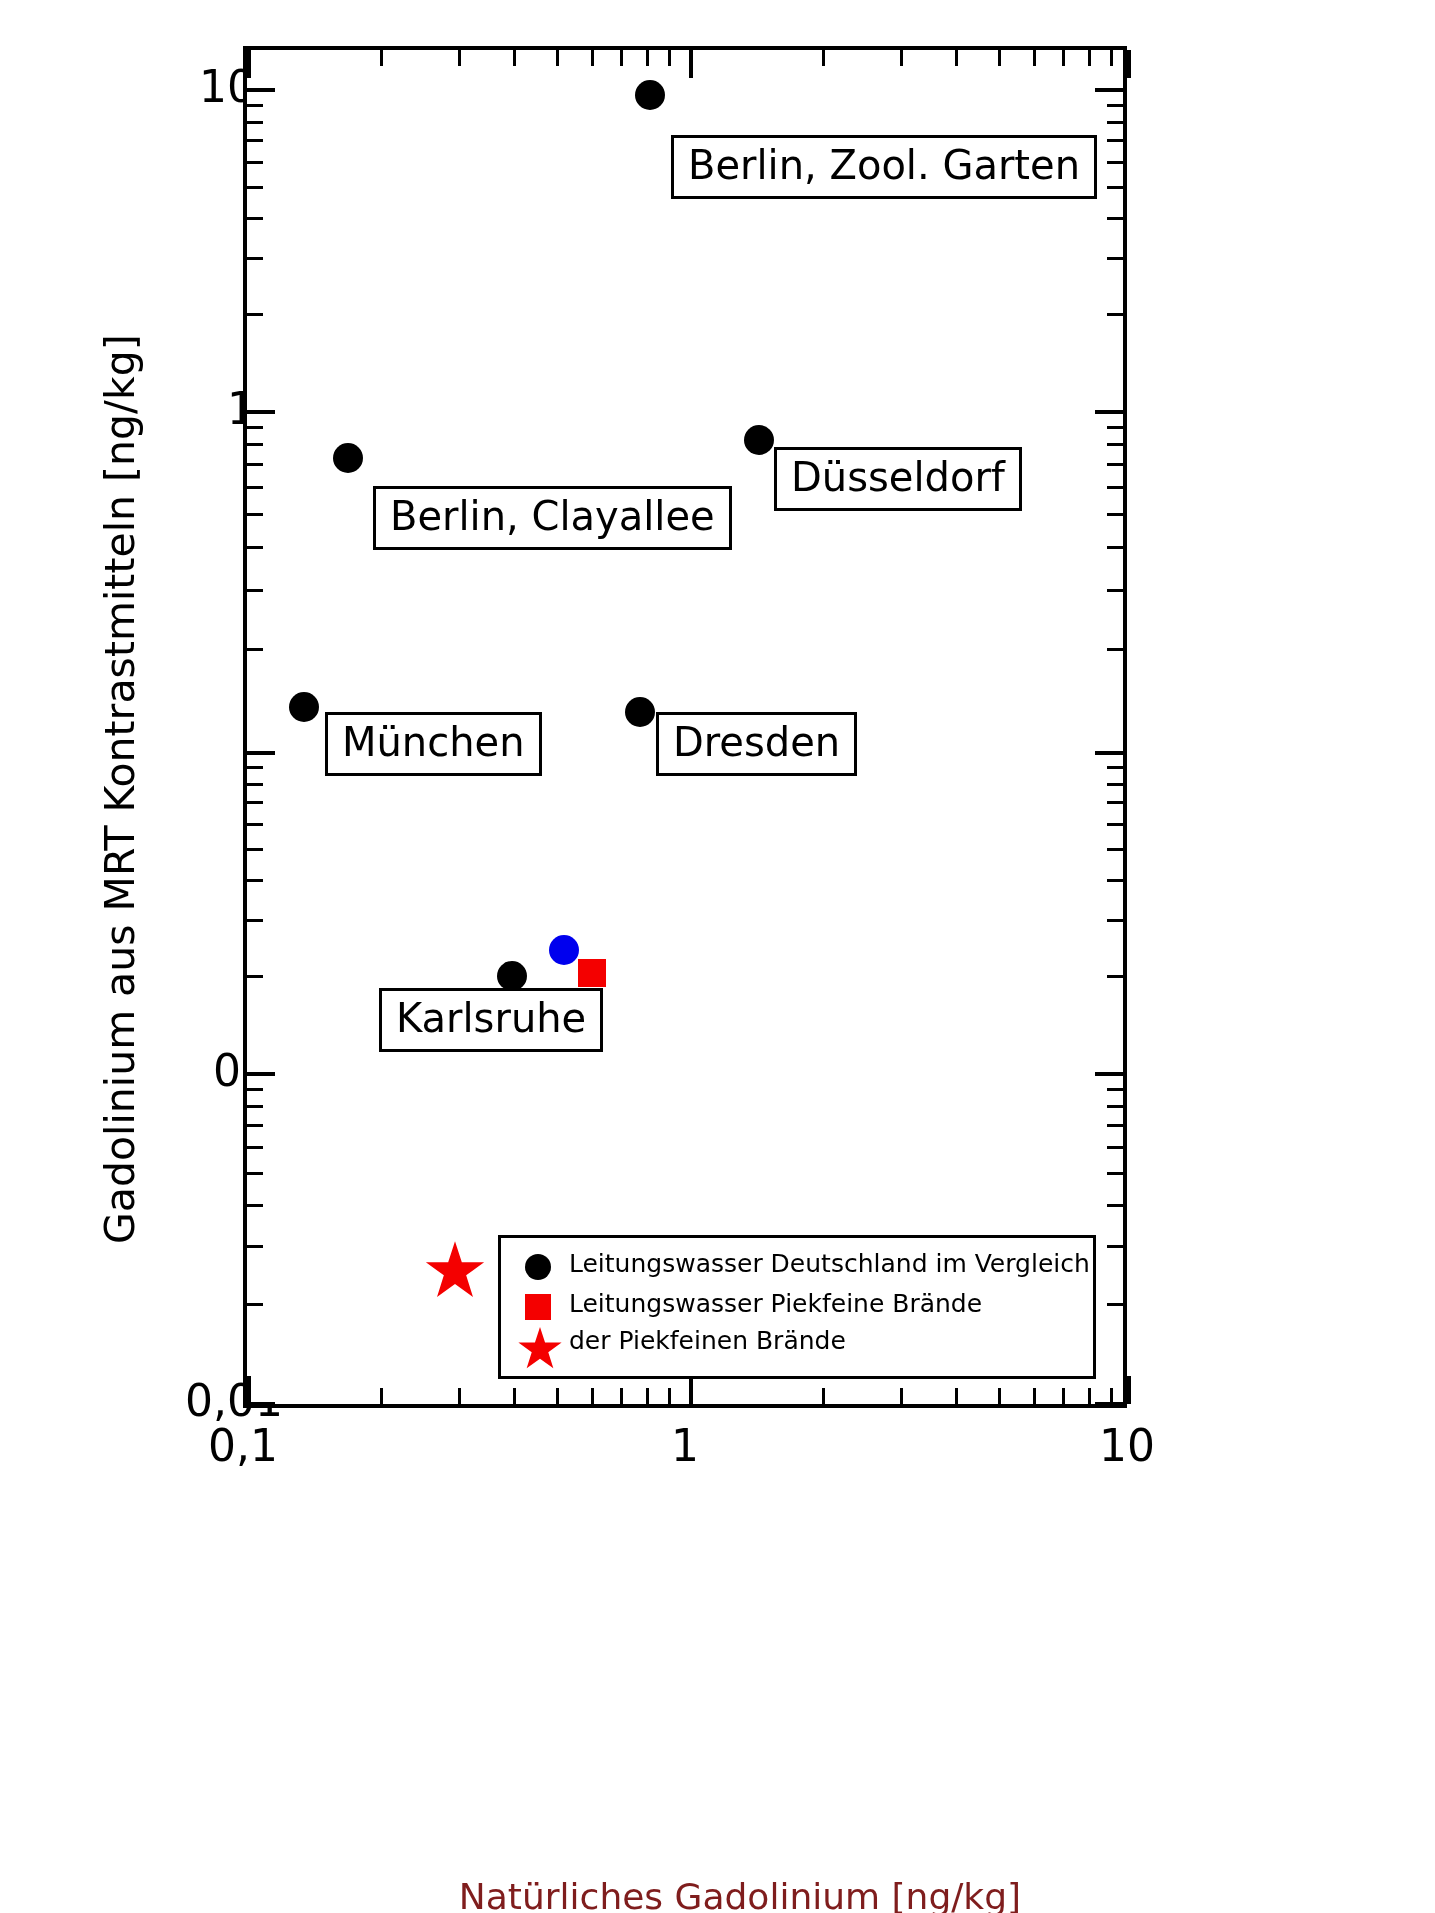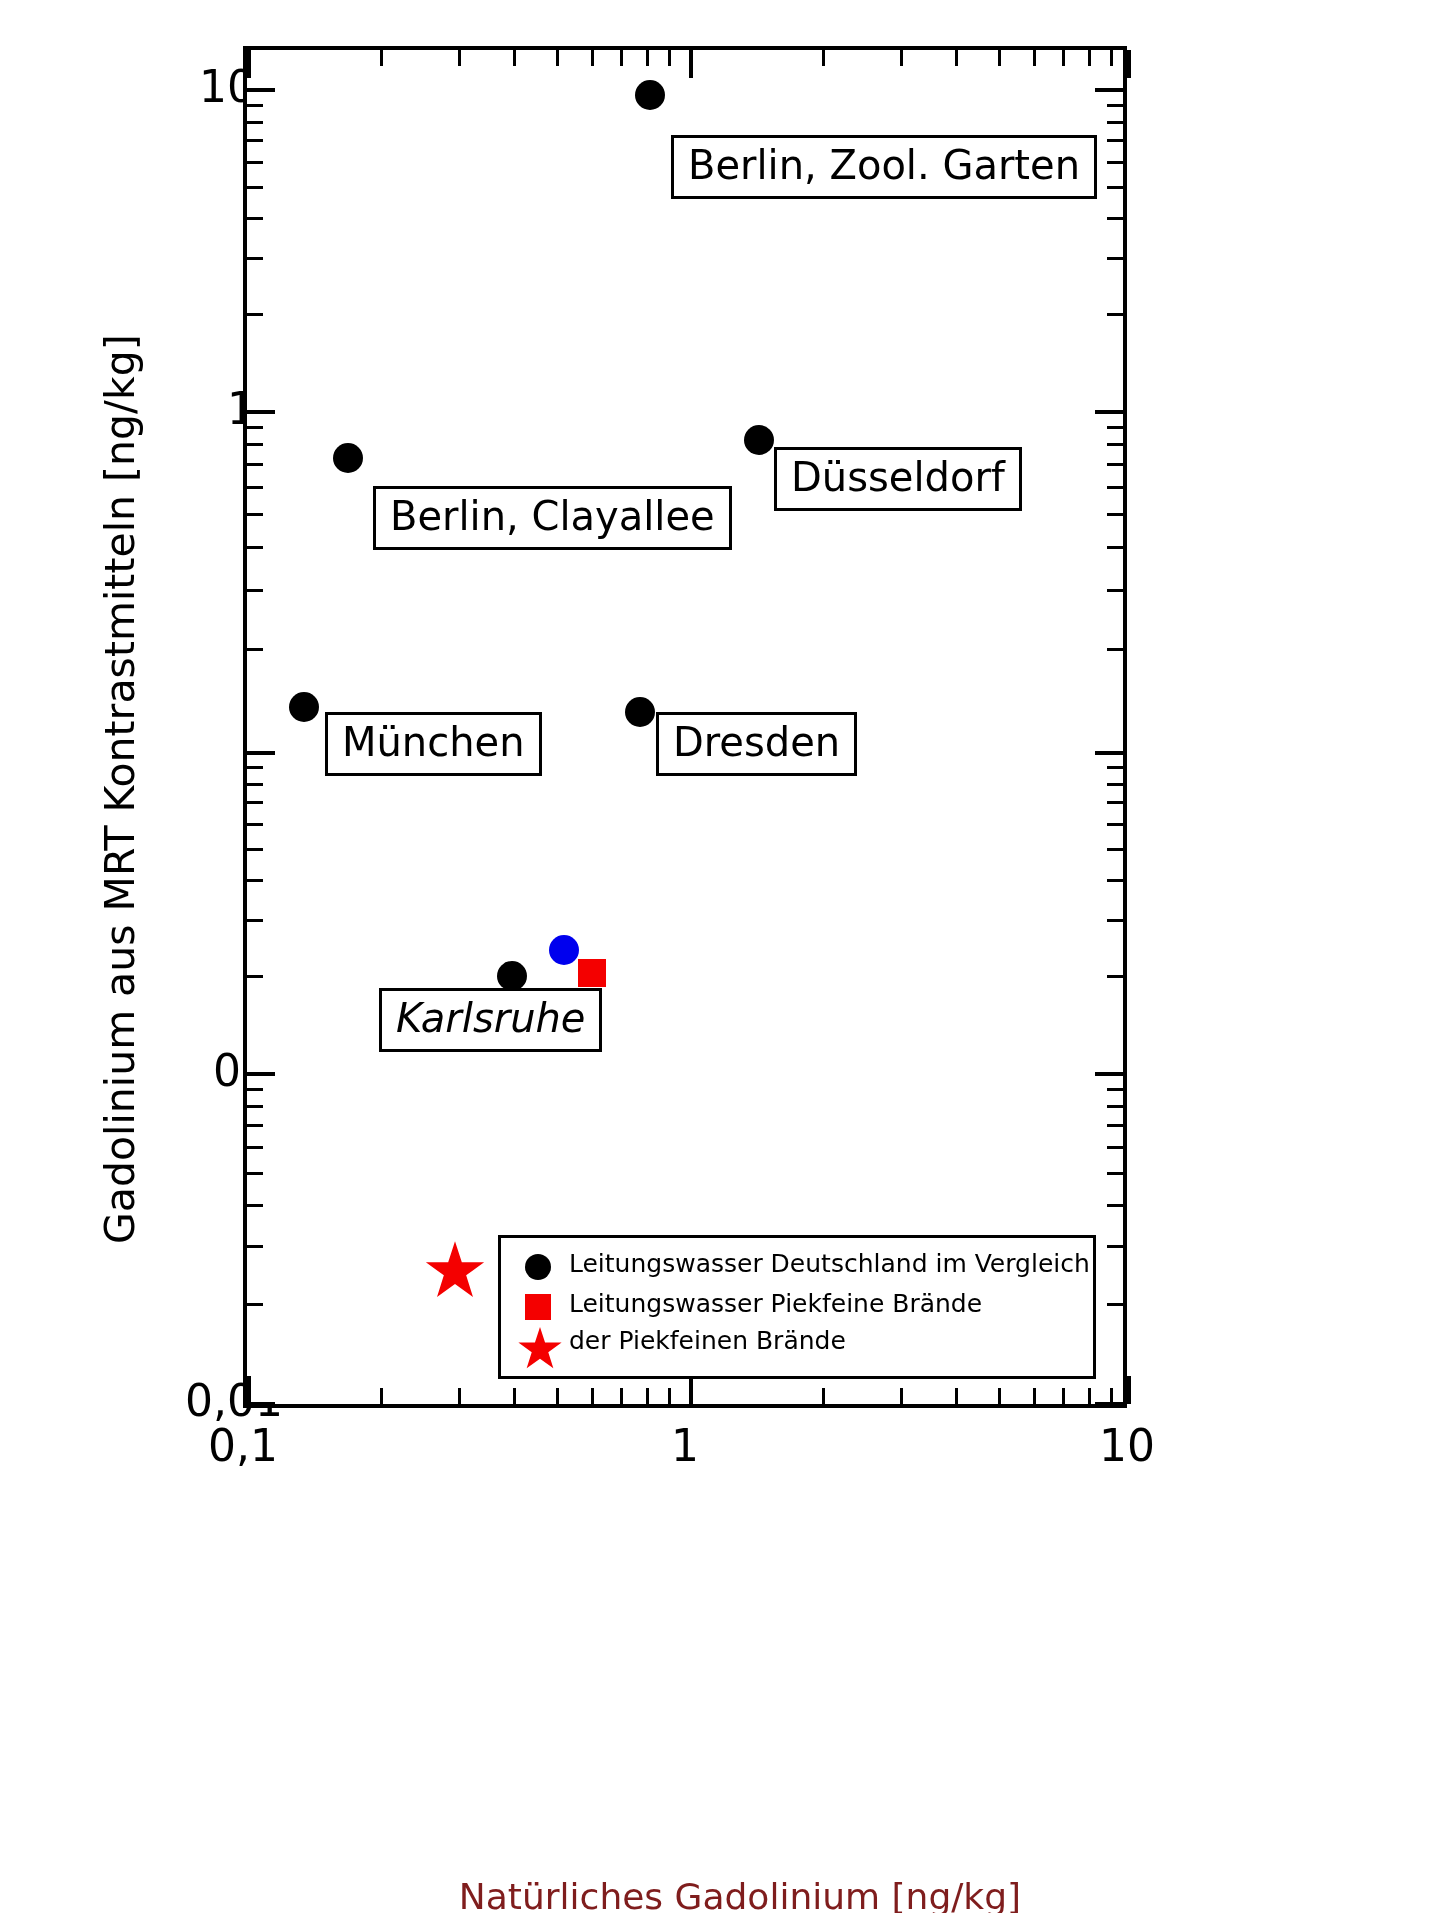--- a/index.html
+++ b/index.html
@@ -379,21 +379,21 @@
 
     <div class="pt-label" style="left:118px; top:436px;margin-left:8px;">Berlin, Clayallee</div>
 
     <div class="pt-label" style="left:527px; top:397px;">Düsseldorf</div>
 
     <div class="pt-label" style="left:409px; top:662px;">Dresden</div>
 
     <div class="pt-label" style="left:78px; top:662px;">München</div>
 
 
-    <div class="pt-label" style="left:132px; top:938px;font-style:italic;">Karlsruhe</div>
+    <div class="pt-label" style="left:132px; top:938px;">Karlsruhe</div>
 
   </div>
 
   <div class="legend-box">
 
     <div class="legend-row">
       <div class="legend-sym">
           <div class="lc"></div>
         </div>
       <div class="legend-text">Leitungswasser Deutschland im Vergleich</div>

